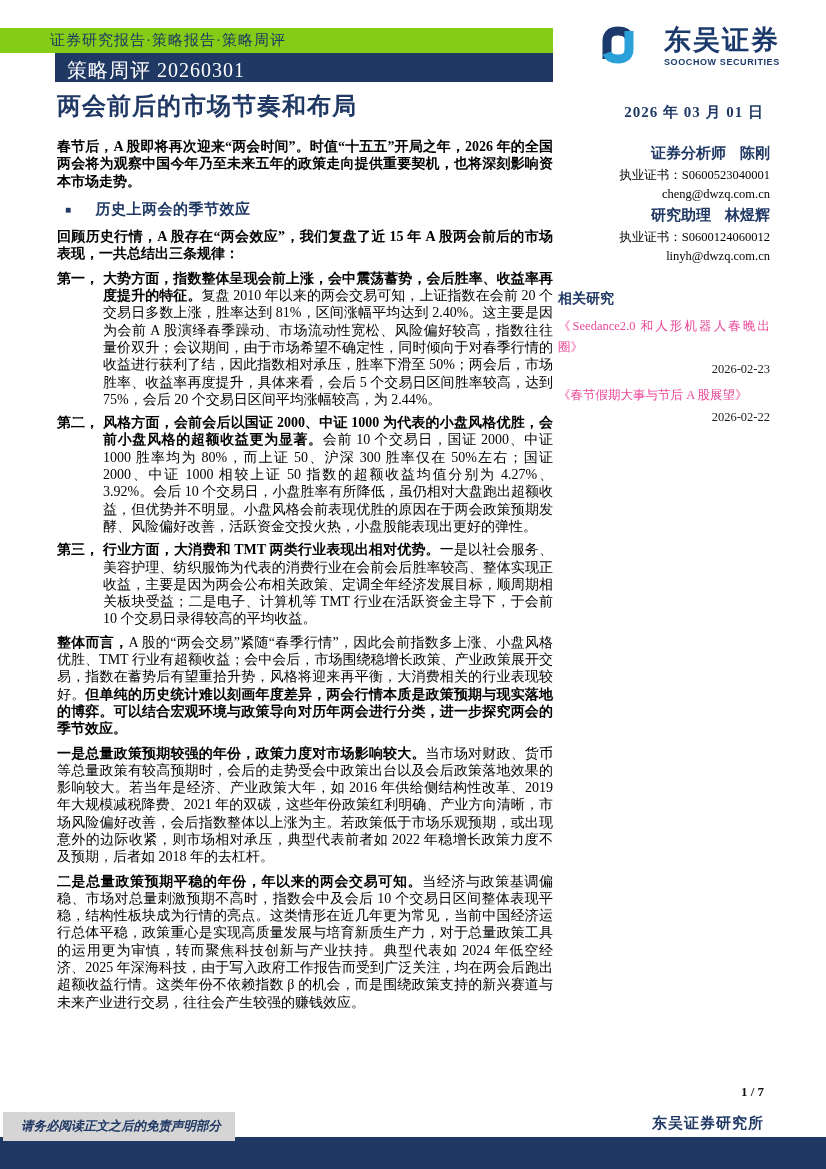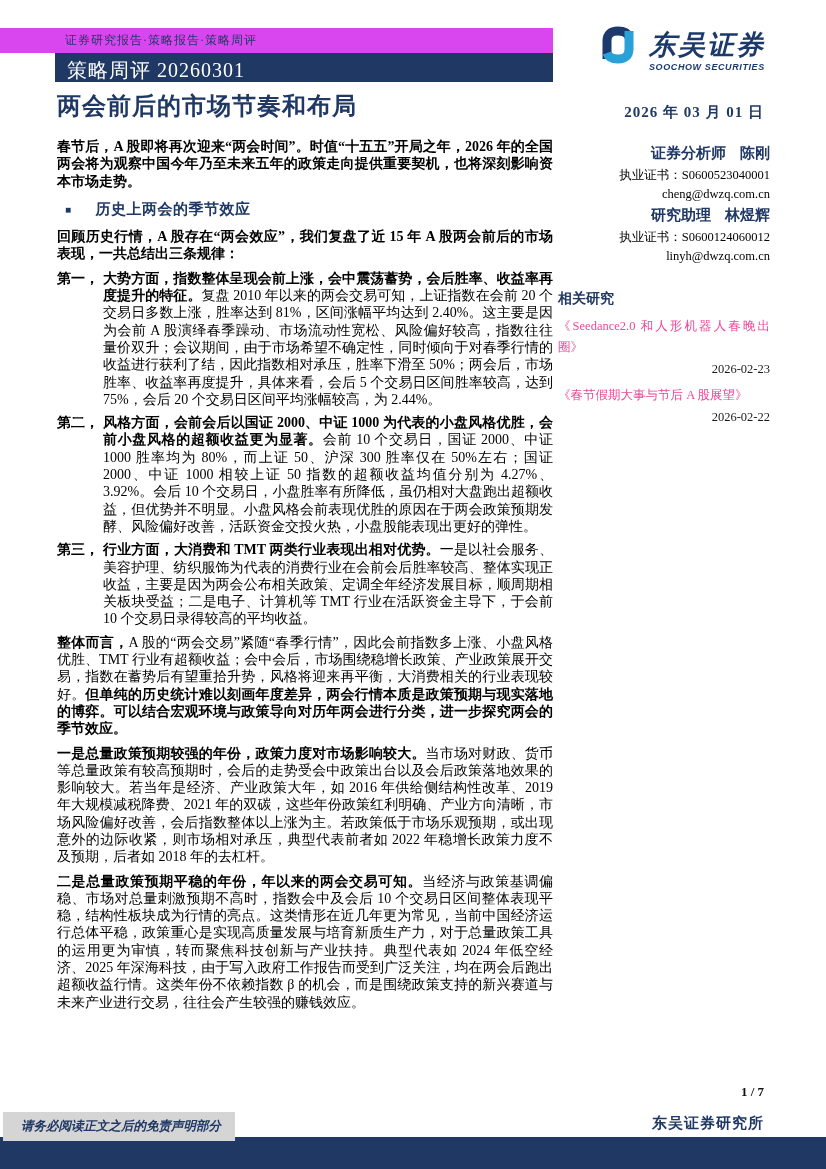--- a/index.html
+++ b/index.html
@@ -4,34 +4,34 @@
 <style>
   html,body{margin:0;padding:0;background:#888;}
   .page{
     position:relative;width:826px;height:1169px;background:#ffffff;
     margin:0 auto;overflow:hidden;
     font-family:"Liberation Serif","DejaVu Serif",serif;color:#000;
   }
   
   .cat-bar{
     position:absolute;left:0;top:28px;width:553px;height:25px;
-    background:#d946ef;line-height:25px;padding-left:65px;box-sizing:border-box;
-    font-size:12px;color:#1f3864;letter-spacing:1px;
+    background:#84cc16;line-height:25px;padding-left:50px;box-sizing:border-box;
+    font-size:15px;color:#1f3864;letter-spacing:1px;
   }
   .banner{
     position:absolute;left:55px;top:53px;width:498px;height:29px;
     background:#1f3864;color:#ffffff;line-height:35px;padding-left:12px;
     box-sizing:border-box;font-size:20px;letter-spacing:1px;
   }
   .report-title{
     position:absolute;left:57px;top:90px;width:500px;margin:0;
     font-size:24px;font-weight:bold;color:#1f3864;letter-spacing:1px;
   }
   
-  .logo{position:absolute;left:593px;top:22px;display:flex;align-items:flex-end;gap:6px;font-style:italic;}
+  .logo{position:absolute;left:593px;top:22px;display:flex;align-items:center;gap:21px;}
   .logo-cn{font-size:27px;font-weight:bold;color:#1b3a6b;letter-spacing:2px;line-height:1;}
   .logo-en{font-size:9px;font-weight:bold;color:#1b3a6b;letter-spacing:.6px;
     font-family:"Liberation Sans","DejaVu Sans",sans-serif;margin-top:3px;}
   
   .right-col{position:absolute;left:558px;top:103px;width:212px;}
   .date{font-size:15px;font-weight:bold;color:#1f3864;text-align:right;padding-right:6px;letter-spacing:1px;}
   .an-block{margin-top:22px;text-align:right;}
   .an-line{font-size:15px;font-weight:bold;color:#1f3864;margin-bottom:4px;}
   .an-line .role{margin-right:14px;}
   .an-sub{font-size:12.5px;color:#000;margin-bottom:3px;}

